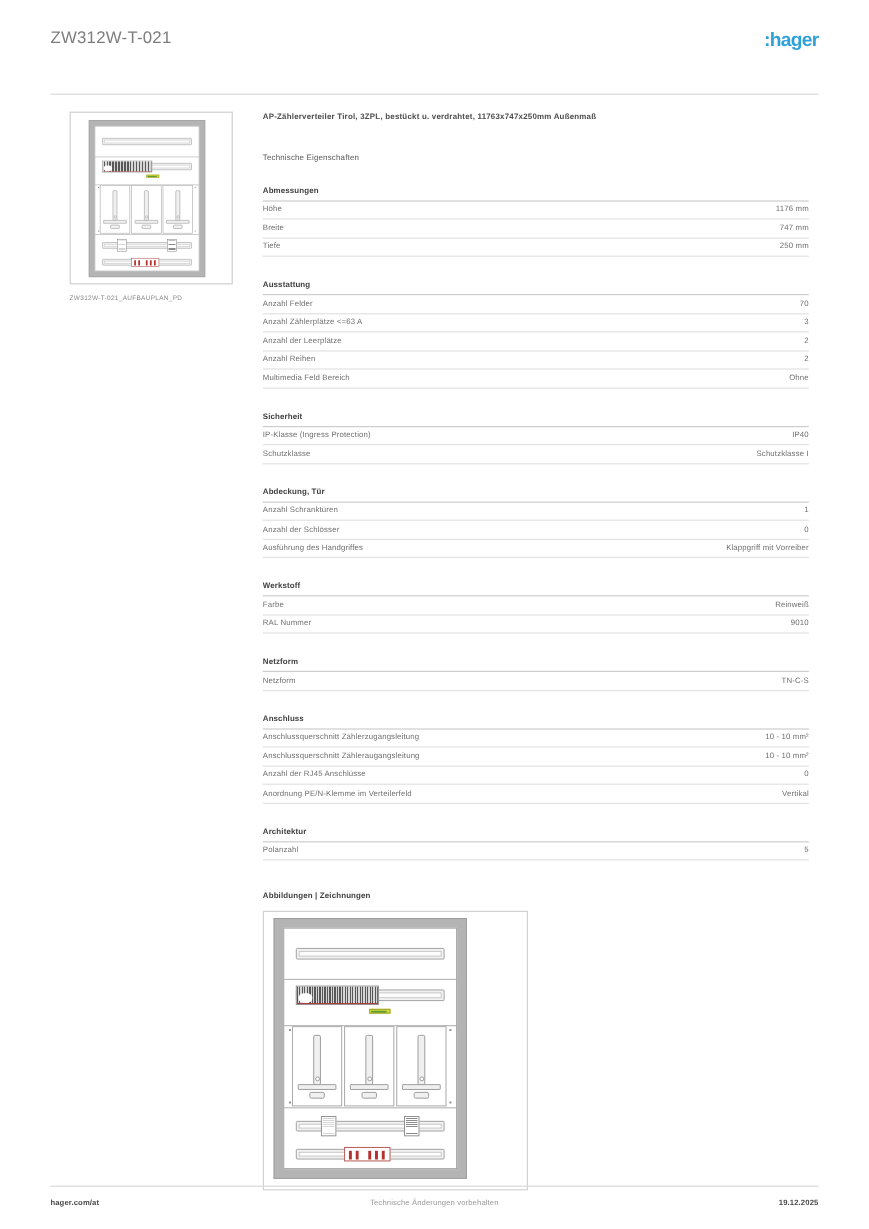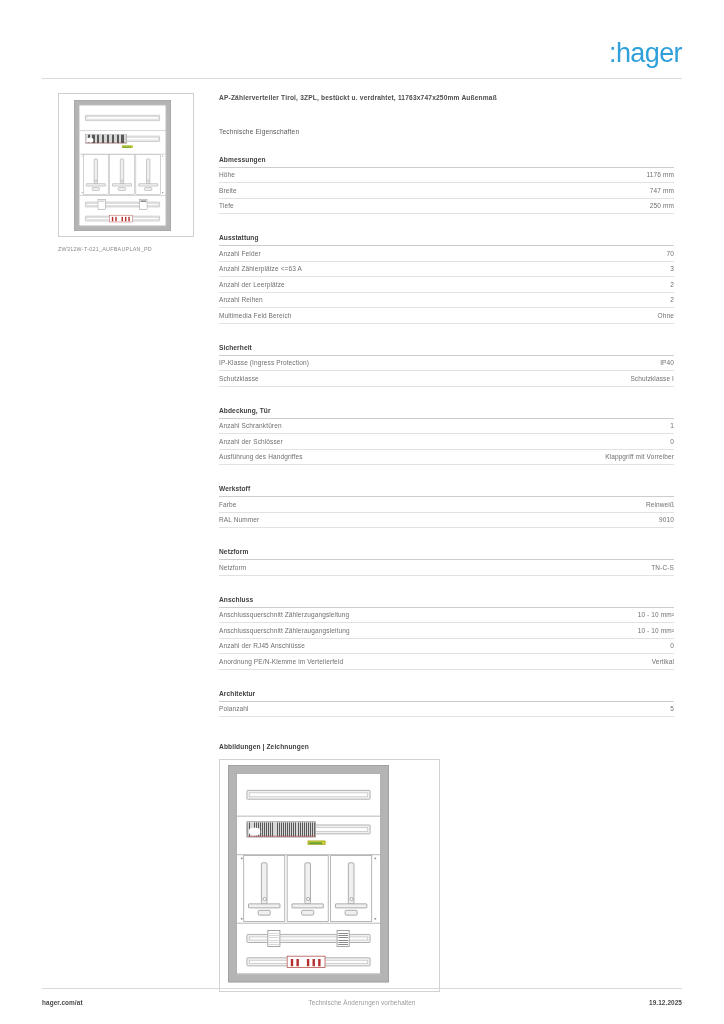--- a/index.html
+++ b/index.html
@@ -45,23 +45,23 @@
     font-size: 14px;
     font-weight: normal;
     color: #7d7d7d;
     letter-spacing: 0.2px;
     line-height: 17px;
     margin: 1px 0 0 0;
   }
   .brand {
     position: absolute;
     right: 0;
-    top: 20px;
-    font-size: 27px;
-    font-weight: normal;
+    top: 0;
+    font-size: 16px;
+    font-weight: bold;
     color: #2fa0da;
     letter-spacing: -0.6px;
     line-height: 23px;
   }
   .brand .colon {
     color: #2fa0da;
   }
   .header-rule {
     position: absolute;
     left: 42px;
@@ -369,20 +369,21 @@
     color: #4a4a4a;
     letter-spacing: 0.1px;
   }
 </style>
 </head>
 <body>
 
 <div class="page">
 
   <div class="header">
+    <div class="doc-subtitle">ZW312W-T-021</div>
     <div class="brand"><span class="colon">:</span><span>hager</span></div>
   </div>
   <div class="header-rule"></div>
 
   <div class="thumb-wrap">
     <div class="thumb-box">
 
       <div class="cab" style="left:15px; top:6px; transform: scale(0.485);">
         <div class="cab-outer"></div>
         <div class="cab-inner">

